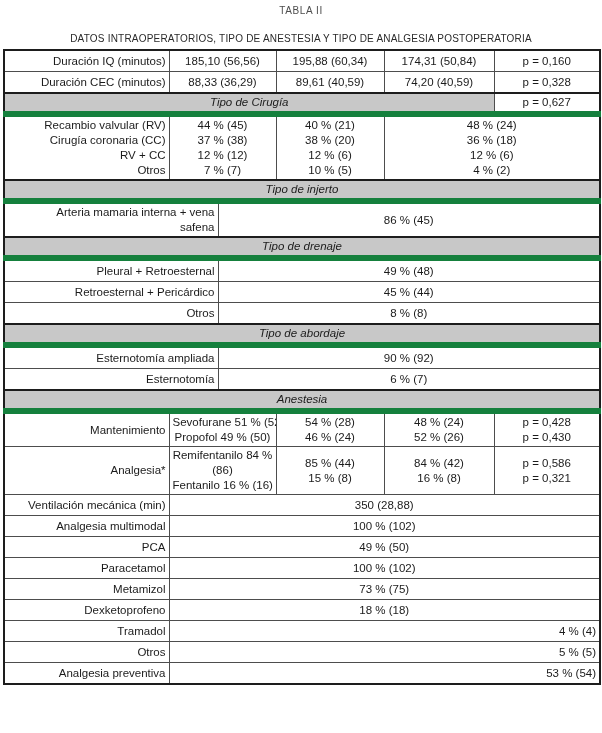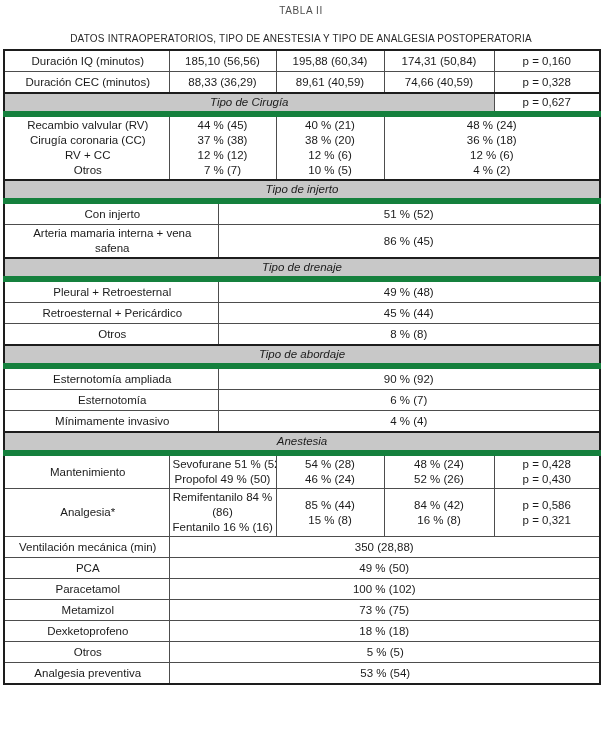--- a/index.html
+++ b/index.html
@@ -23,21 +23,21 @@
     border:2px solid #1d1d1d;
   }
   td{
     border:1px solid #4d4d4d;
     font-size:11.5px;line-height:15px;
     height:18px;padding:1px 3px;
     vertical-align:middle;overflow:hidden;
     color:#1b1b1b;white-space:nowrap;
   }
   td.ac{text-align:center;}
-  td.al{text-align:center;padding-left:5px;white-space:normal;}
+  td.al{text-align:right;padding-left:5px;white-space:normal;}
   td.band{background:#c8c8c8;}
   td.it{font-style:italic;}
   tr.r-header td{height:28px;line-height:13.5px;}
   tr.r-header td{border-bottom:2px solid #1d1d1d;}
   tr.r-section td{height:15px;border-top:2px solid #1d1d1d;border-bottom:6px solid #15803d;}
 </style>
 </head>
 <body>
 
 <div class="page">
@@ -58,39 +58,35 @@
           <td class="al">Duración IQ (minutos)</td>
           <td colspan="2" class="ac">185,10 (56,56)</td>
           <td class="ac">195,88 (60,34)</td>
           <td class="ac">174,31 (50,84)</td>
           <td class="ac">p = 0,160</td>
         </tr>
         <tr class="r-data">
           <td class="al">Duración CEC (minutos)</td>
           <td colspan="2" class="ac">88,33 (36,29)</td>
           <td class="ac">89,61 (40,59)</td>
-          <td class="ac">74,66 (40,59)</td>
+          <td class="ac">74,20 (40,59)</td>
           <td class="ac">p = 0,328</td>
         </tr>
         <tr class="r-section">
           <td colspan="5" class="band it ac">Tipo de Cirugía</td>
           <td class="ac">p = 0,627</td>
         </tr>
         <tr class="r-data">
           <td class="al">Recambio valvular (RV)<br>Cirugía coronaria (CC)<br>RV + CC<br>Otros</td>
           <td colspan="2" class="ac">44 % (45)<br>37 % (38)<br>12 % (12)<br>7 % (7)</td>
           <td class="ac">40 % (21)<br>38 % (20)<br>12 % (6)<br>10 % (5)</td>
           <td colspan="2" class="ac">48 % (24)<br>36 % (18)<br>12 % (6)<br>4 % (2)</td>
         </tr>
         <tr class="r-section">
           <td colspan="6" class="band it ac">Tipo de injerto</td>
-        </tr>
-        <tr class="r-data">
-          <td colspan="2" class="al">Con injerto</td>
-          <td colspan="4" class="ac">51 % (52)</td>
         </tr>
         <tr class="r-data">
           <td colspan="2" class="al">Arteria mamaria interna + vena<br>safena</td>
           <td colspan="4" class="ac">86 % (45)</td>
         </tr>
         <tr class="r-section">
           <td colspan="6" class="band it ac">Tipo de drenaje</td>
         </tr>
         <tr class="r-data">
           <td colspan="2" class="al">Pleural + Retroesternal</td>
@@ -108,24 +104,20 @@
           <td colspan="6" class="band it ac">Tipo de abordaje</td>
         </tr>
         <tr class="r-data">
           <td colspan="2" class="al">Esternotomía ampliada</td>
           <td colspan="4" class="ac">90 % (92)</td>
         </tr>
         <tr class="r-data">
           <td colspan="2" class="al">Esternotomía</td>
           <td colspan="4" class="ac">6 % (7)</td>
         </tr>
-        <tr class="r-data">
-          <td colspan="2" class="al">Mínimamente invasivo</td>
-          <td colspan="4" class="ac">4 % (4)</td>
-        </tr>
         <tr class="r-section">
           <td colspan="6" class="band it ac">Anestesia</td>
         </tr>
         <tr class="r-data">
           <td class="al">Mantenimiento</td>
           <td colspan="2" class="ac">Sevofurane 51 % (52)<br>Propofol 49 % (50)</td>
           <td class="ac">54 % (28)<br>46 % (24)</td>
           <td class="ac">48 % (24)<br>52 % (26)</td>
           <td class="ac">p = 0,428<br>p = 0,430</td>
         </tr>
@@ -134,36 +126,44 @@
           <td colspan="2" class="ac">Remifentanilo 84 %<br>(86)<br>Fentanilo 16 % (16)</td>
           <td class="ac">85 % (44)<br>15 % (8)</td>
           <td class="ac">84 % (42)<br>16 % (8)</td>
           <td class="ac">p = 0,586<br>p = 0,321</td>
         </tr>
         <tr class="r-data">
           <td class="al">Ventilación mecánica (min)</td>
           <td colspan="5" class="ac">350 (28,88)</td>
         </tr>
         <tr class="r-data">
+          <td class="al">Analgesia multimodal</td>
+          <td colspan="5" class="ac">100 % (102)</td>
+        </tr>
+        <tr class="r-data">
           <td class="al">PCA</td>
           <td colspan="5" class="ac">49 % (50)</td>
         </tr>
         <tr class="r-data">
           <td class="al">Paracetamol</td>
           <td colspan="5" class="ac">100 % (102)</td>
         </tr>
         <tr class="r-data">
           <td class="al">Metamizol</td>
           <td colspan="5" class="ac">73 % (75)</td>
         </tr>
         <tr class="r-data">
           <td class="al">Dexketoprofeno</td>
           <td colspan="5" class="ac">18 % (18)</td>
         </tr>
         <tr class="r-data">
+          <td class="al">Tramadol</td>
+          <td colspan="5" class="al">4 % (4)</td>
+        </tr>
+        <tr class="r-data">
           <td class="al">Otros</td>
           <td colspan="5" class="al">5 % (5)</td>
         </tr>
         <tr class="r-data">
           <td class="al">Analgesia preventiva</td>
           <td colspan="5" class="al">53 % (54)</td>
         </tr>
       </tbody>
   </table>
 

